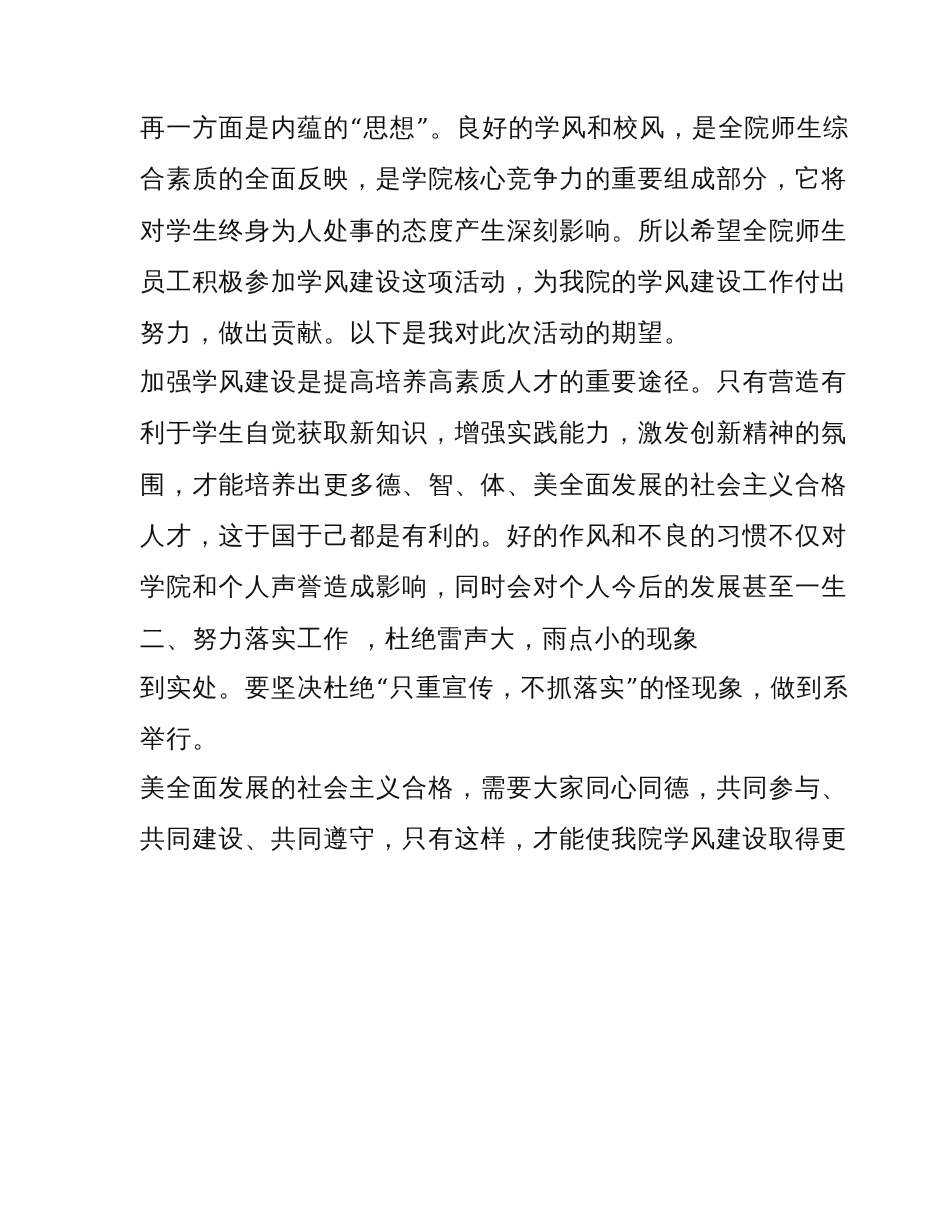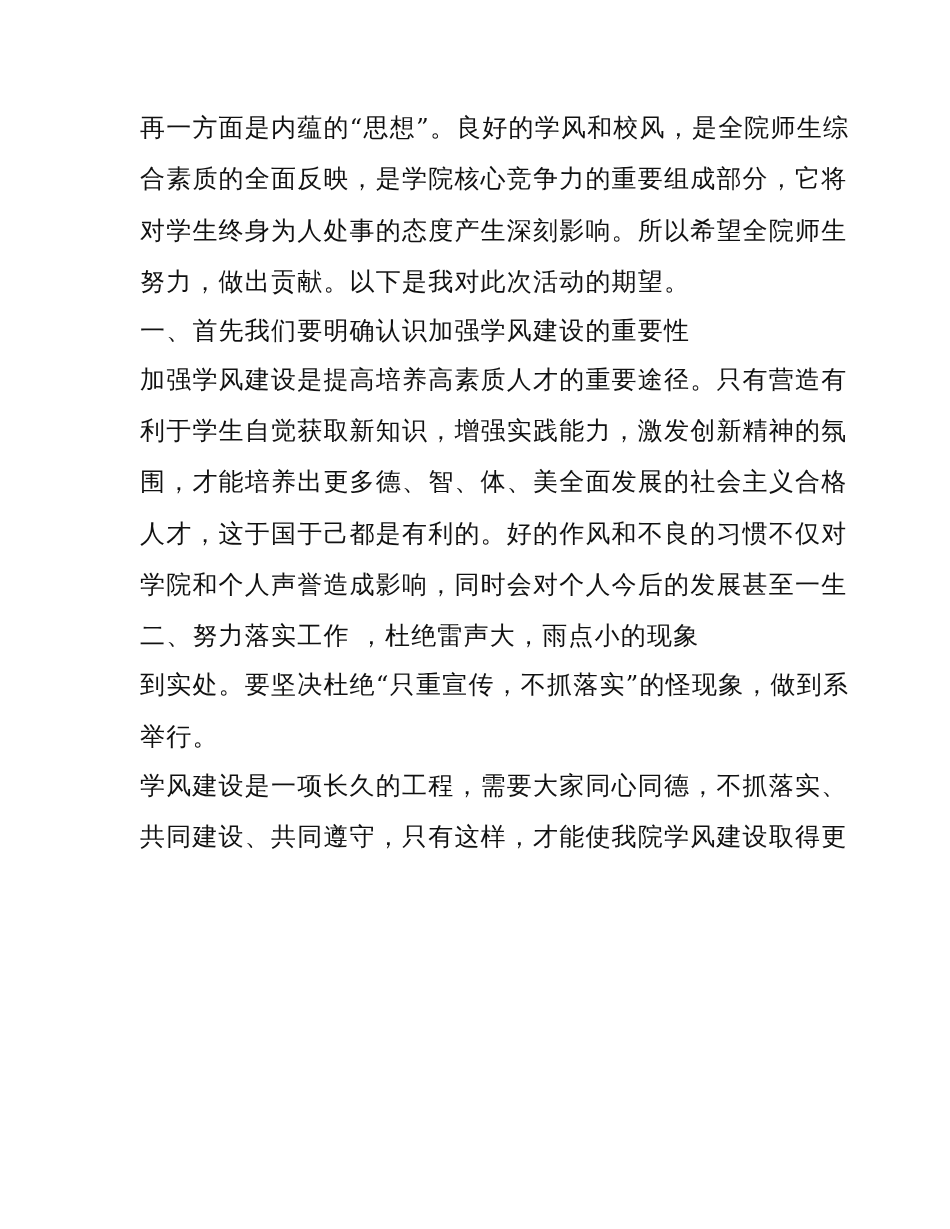--- a/index.html
+++ b/index.html
@@ -32,25 +32,25 @@
       height: 49px;
     }
   </style>
 </head>
 <body>
 
 <div class="page">
   <div class="line">再一方面是内蕴的“思想”。良好的学风和校风，是全院师生综</div>
   <div class="line">合素质的全面反映，是学院核心竞争力的重要组成部分，它将</div>
   <div class="line">对学生终身为人处事的态度产生深刻影响。所以希望全院师生</div>
+  <div class="line">员工积极参加学风建设这项活动，为我院的学风建设工作付出</div>
   <div class="line heading">努力，做出贡献。以下是我对此次活动的期望。</div>
-  <div class="line heading">一、首先我们要明确认识加强学风建设的重要性</div>
   <div class="line">加强学风建设是提高培养高素质人才的重要途径。只有营造有</div>
   <div class="line">利于学生自觉获取新知识，增强实践能力，激发创新精神的氛</div>
   <div class="line">围，才能培养出更多德、智、体、美全面发展的社会主义合格</div>
   <div class="line">人才，这于国于己都是有利的。好的作风和不良的习惯不仅对</div>
   <div class="line">学院和个人声誉造成影响，同时会对个人今后的发展甚至一生</div>
   <div class="line heading">二、努力落实工作 ，杜绝雷声大，雨点小的现象</div>
   <div class="line">到实处。要坚决杜绝“只重宣传，不抓落实”的怪现象，做到系</div>
   <div class="line heading">举行。</div>
-  <div class="line">学风建设是一项长久的工程，需要大家同心同德，不抓落实、</div>
+  <div class="line">美全面发展的社会主义合格，需要大家同心同德，共同参与、</div>
   <div class="line">共同建设、共同遵守，只有这样，才能使我院学风建设取得更</div>
 </div>
 
 </body></html>

